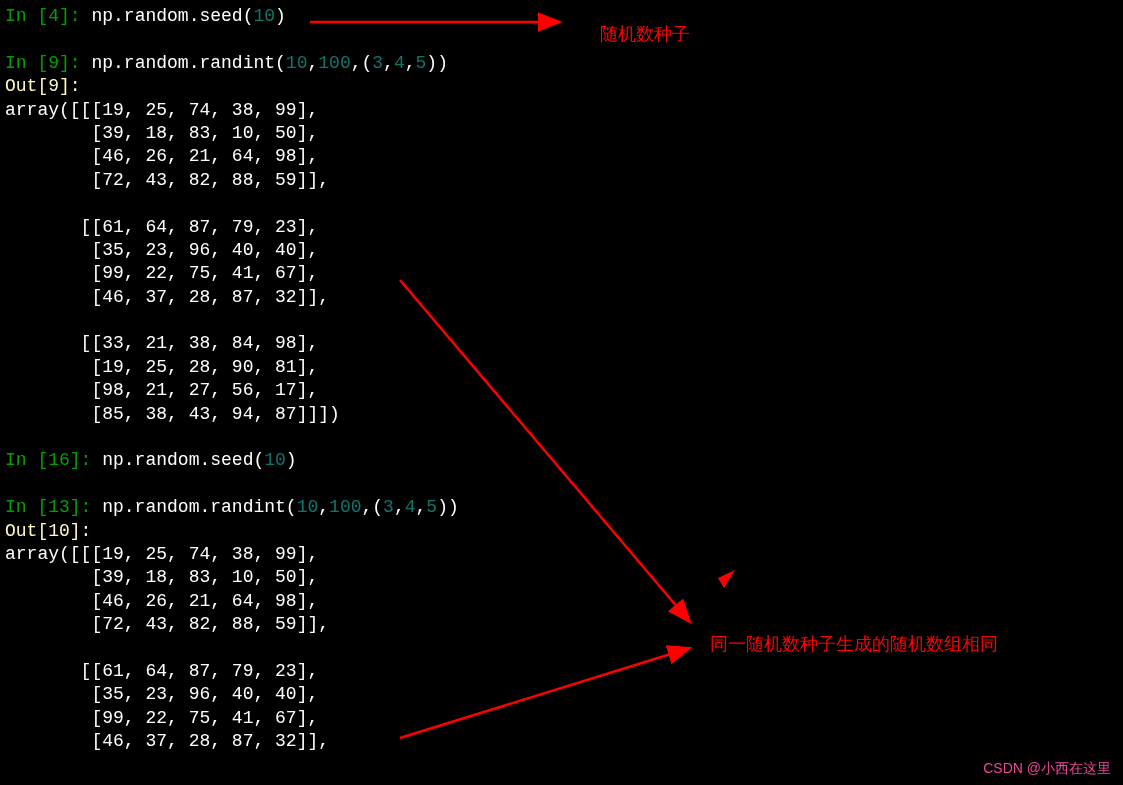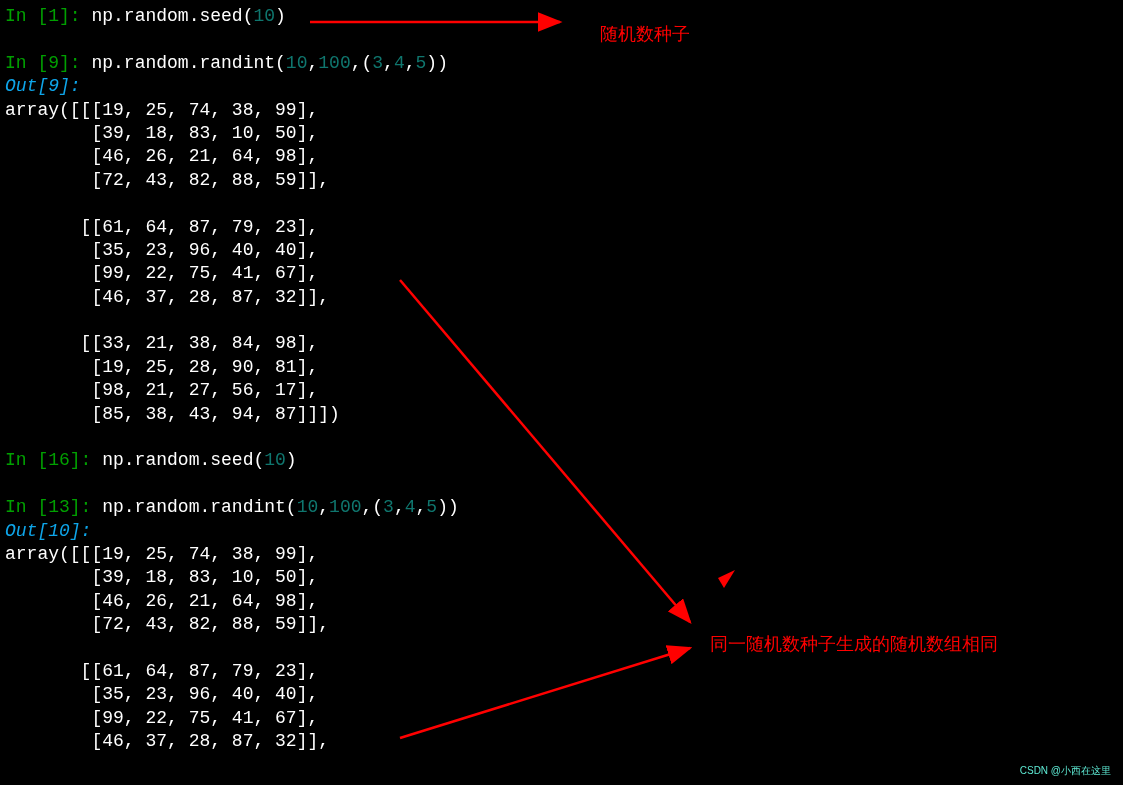--- a/index.html
+++ b/index.html
@@ -15,47 +15,47 @@
     height: 785px;
     box-sizing: border-box;
     overflow: hidden;
   }
   pre {
     margin: 0;
     font-family: inherit;
     white-space: pre;
   }
   .in-prompt { color: #00a000; }
-  .out-prompt { color: #0ea5e9; font-style: italic; }
+  .out-prompt { color: #fef9c3; }
   .num { color: #0f766e; }
   .annotation {
     position: absolute;
     color: #ff0000;
     font-family: "SimSun", "Microsoft YaHei", sans-serif;
     font-size: 18px;
   }
   .watermark {
     position: absolute;
     bottom: 8px;
     right: 12px;
-    color: #5eead4;
+    color: #ec4899;
     font-family: sans-serif;
-    font-size: 10px;
+    font-size: 14px;
   }
   svg.overlay {
     position: absolute;
     top: 0;
     left: 0;
     pointer-events: none;
   }
 </style>
 </head>
 <body>
 
-<pre><span class="in-prompt">In [1]: </span><span>np.random.seed(</span><span class="num">10</span><span>)</span>
+<pre><span class="in-prompt">In [4]: </span><span>np.random.seed(</span><span class="num">10</span><span>)</span>
 
 <span class="in-prompt">In [9]: </span><span>np.random.randint(</span><span class="num">10</span><span>,</span><span class="num">100</span><span>,(</span><span class="num">3</span><span>,</span><span class="num">4</span><span>,</span><span class="num">5</span><span>))</span>
 <span class="out-prompt">Out[9]:</span>
 <span>array([[[19, 25, 74, 38, 99],</span>
 <span>        [39, 18, 83, 10, 50],</span>
 <span>        [46, 26, 21, 64, 98],</span>
 <span>        [72, 43, 82, 88, 59]],</span>
 <span></span>
 <span>       [[61, 64, 87, 79, 23],</span>
 <span>        [35, 23, 96, 40, 40],</span>

